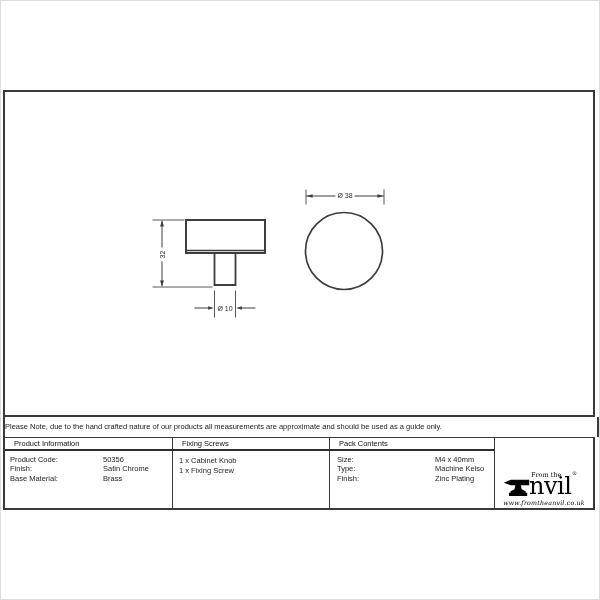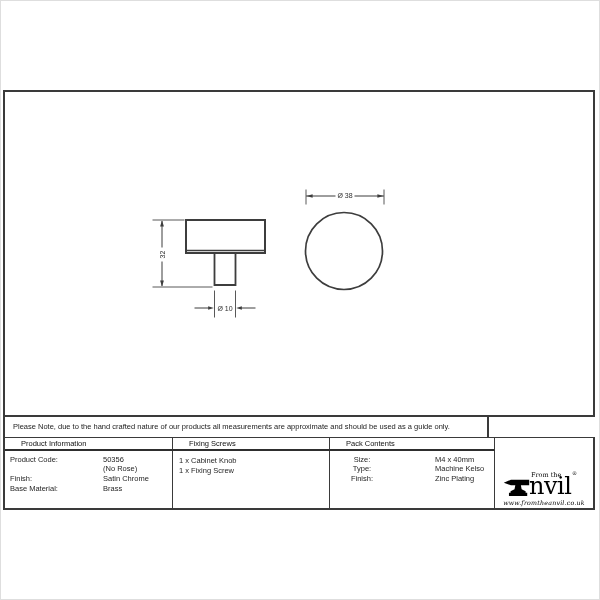--- a/index.html
+++ b/index.html
@@ -16,49 +16,49 @@
     background:#ffffff;
   }
   
   .drawing-box {
     position:absolute; left:3px; top:90px; width:592px; height:327px;
     border:2px solid #3a3a3a; background:#ffffff;
   }
   .drawing-box svg { position:absolute; left:-2px; top:-2px; }
   
   .note-row {
-    position:absolute; left:3px; top:417px; width:486px; height:20px;
+    position:absolute; left:3px; top:417px; width:596px; height:20px;
     border-left:2px solid #3a3a3a; border-right:2px solid #3a3a3a;
-    font-size:7.5px; line-height:20px; padding-left:8px;
+    font-size:7.5px; line-height:20px; padding-left:0;
     color:#1c1c1c; background:#fff;
     white-space:nowrap; overflow:hidden;
   }
   
   .info-table {
     position:absolute; left:3px; top:437px; width:592px; height:73px;
     display:grid;
     grid-template-columns:168px 157px 165px auto;
     grid-template-rows:12.5px auto;
     border:2px solid #3a3a3a; border-top:1.5px solid #3a3a3a;
     background:#fff;
   }
   .th {
-    font-size:7.5px; line-height:12px; padding-left:16px;
+    font-size:7.5px; line-height:12px; padding-left:9px;
     border-bottom:2.5px solid #2e2e2e; border-right:1.5px solid #3a3a3a;
     white-space:nowrap; overflow:hidden; color:#111;
   }
   .cell { border-right:1.5px solid #3a3a3a; font-size:7.5px; overflow:hidden; }
   .kv-row { display:flex; line-height:9.9px; }
   .kv-label { flex:0 0 auto; white-space:nowrap; }
   .kv-value { white-space:nowrap;padding-left:48px; }
   .col-product { padding:4px 0 0 5px; }
   .col-product .kv-label { width:45px; }
   .col-pack { padding:5px 12px 0 6px; line-height:10px; }
   .col-pack div { line-height:10px; white-space:nowrap; }
-  .col-fixing { padding:4px 0 0 7px;text-align:center; }
+  .col-fixing { padding:4px 0 0 7px; }
   .col-fixing .kv-label { width:50px; }
   
   .logo-cell {
     grid-column:4; grid-row:1 / span 2;
     display:flex; align-items:flex-end; justify-content:center;
   }
   .logo { position:relative; width:86px; height:40px; }
   .logo .anvil-svg { position:absolute; left:2px; top:9px; }
   .logo .from-the {
     position:absolute; left:30px; top:3px;
@@ -149,24 +149,20 @@
         <div class="brand-url">www.fromtheanvil.co.uk</div>
       </div>
     </div>
 
     <div class="cell col-product">
       <div class="kv-row">
         <span class="kv-label">Product Code:</span>
         <span class="kv-value">50356</span>
       </div>
       <div class="kv-row">
-        <span class="kv-label"></span>
-        <span class="kv-value">(No Rose)</span>
-      </div>
-      <div class="kv-row">
         <span class="kv-label">Finish:</span>
         <span class="kv-value">Satin Chrome</span>
       </div>
       <div class="kv-row">
         <span class="kv-label">Base Material:</span>
         <span class="kv-value">Brass</span>
       </div>
     </div>
 
     <div class="cell col-pack">

